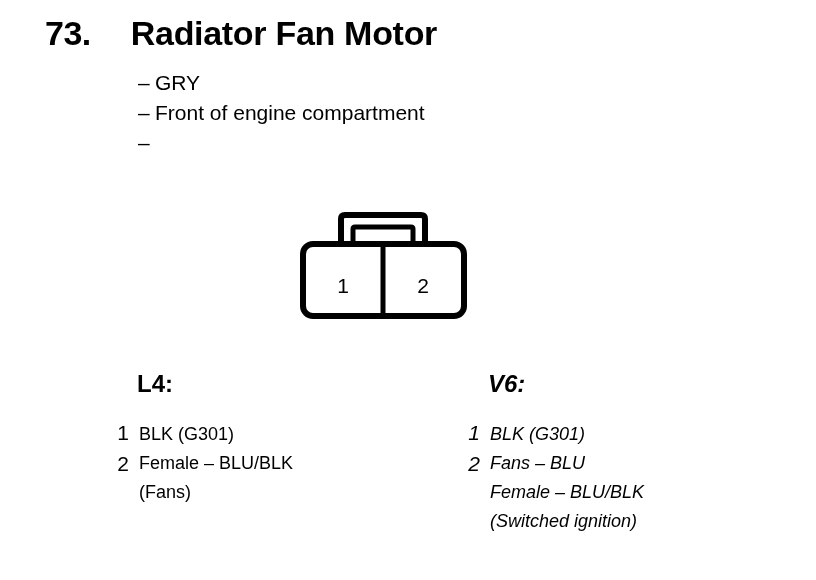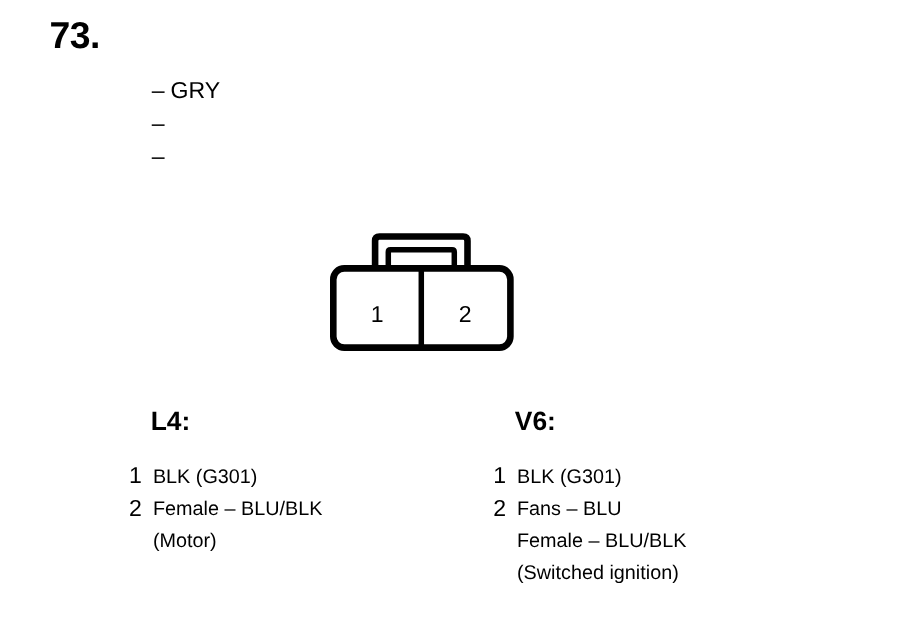--- a/index.html
+++ b/index.html
@@ -88,21 +88,21 @@
     fill: #000000;
   }
 
   
   .variant-col {
     position: absolute;
     top: 372px;
     width: 330px;
   }
   .variant-col.col-left  { left: 105px; }
-  .variant-col.col-right { left: 436px; }
+  .variant-col.col-right { left: 456px; font-style: italic; }
 
   .variant-heading {
     font-size: 24px;
     font-weight: bold;
     line-height: 1;
     margin: 0 0 22px 32px;
     white-space: nowrap;
   }
 
   .pin-rows {
@@ -135,31 +135,33 @@
     white-space: nowrap;
   }
 </style>
 </head>
 <body>
 
 <div class="page">
 
   <div class="header-row">
     <span class="item-number">73.</span>
+    <span class="item-title">Radiator Fan Motor</span>
   </div>
 
   <div class="bullet-list">
 
     <div class="bullet-line">
       <span class="bullet-dash">–</span>
       <span class="bullet-text">GRY</span>
     </div>
 
     <div class="bullet-line">
       <span class="bullet-dash">–</span>
+      <span class="bullet-text">Front of engine compartment</span>
     </div>
 
     <div class="bullet-line">
       <span class="bullet-dash">–</span>
     </div>
 
   </div>
 
   <div class="connector-wrap">
     <svg class="connector-svg" width="180" height="116" viewBox="0 0 180 116">
@@ -186,21 +188,21 @@
         <span class="pin-num">1</span>
         <span class="pin-desc">
           <span class="pin-desc-line">BLK (G301)</span>
         </span>
       </div>
 
       <div class="pin-row">
         <span class="pin-num">2</span>
         <span class="pin-desc">
           <div class="pin-desc-line">Female – BLU/BLK</div>
-          <div class="pin-desc-line">(Motor)</div>
+          <div class="pin-desc-line">(Fans)</div>
         </span>
       </div>
 
     </div>
   </div>
 
   <div class="variant-col col-right">
     <div class="variant-heading">V6:</div>
 
     <div class="pin-rows">

